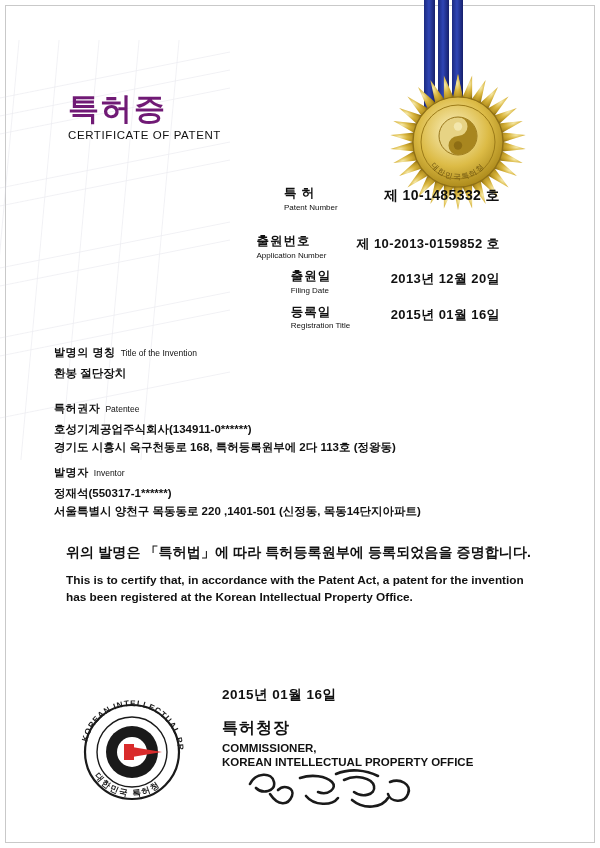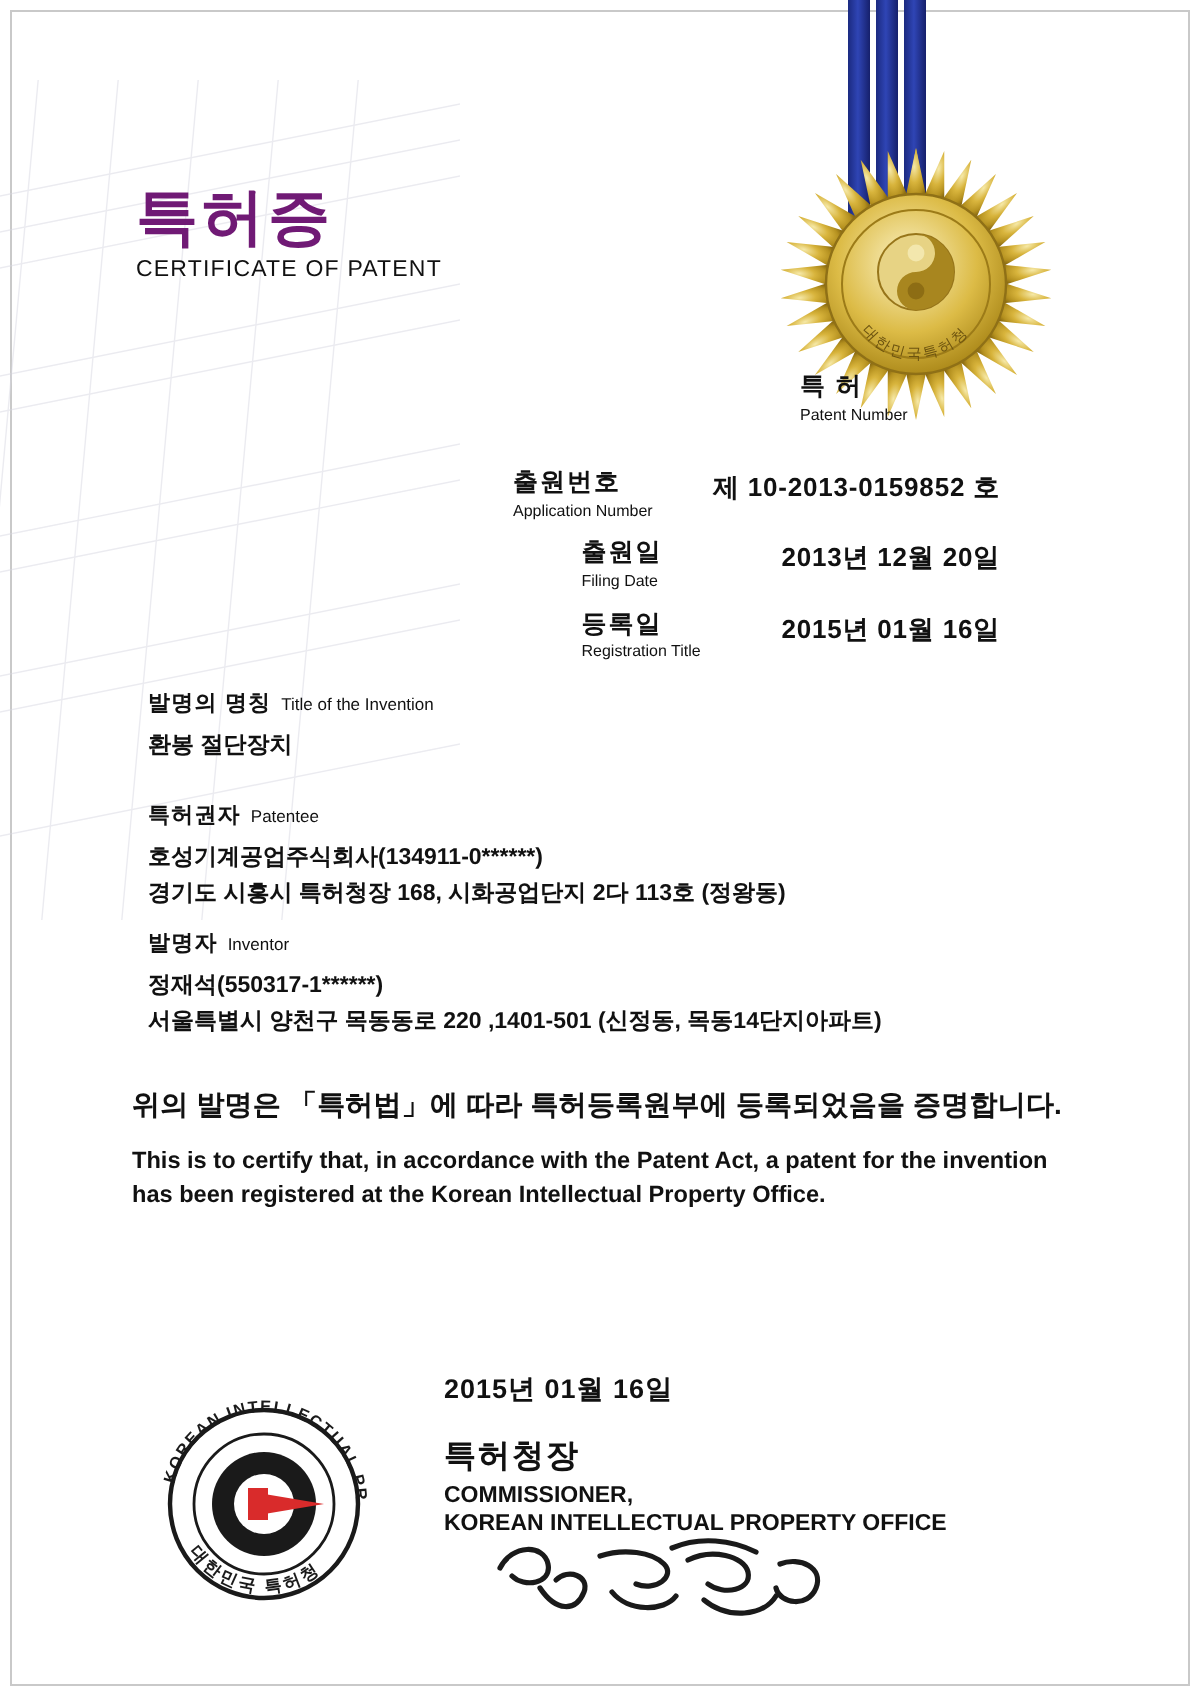--- a/index.html
+++ b/index.html
@@ -118,21 +118,21 @@
     font-weight: bold;
     color: #111;
     padding-top: 1px;
     letter-spacing: 0.4px;
   }
   .field-row.big .field-value { font-size: 14px; }
 
   
   .section {
     position: absolute;
-    left: 74px;
+    left: 54px;
     width: 470px;
   }
   .sec-head {
     margin-bottom: 5px;
   }
   .sec-head .ko {
     font-size: 11px;
     font-weight: bold;
     letter-spacing: 0.6px;
     color: #111;
@@ -321,20 +321,21 @@
     <div class="title-en">CERTIFICATE OF PATENT</div>
   </div>
 
   <div class="fields">
 
     <div class="field-row big" style="margin-bottom:22px;">
       <div class="field-label">
         <div class="lab-ko">특 허</div>
         <div class="lab-en">Patent Number</div>
       </div>
+      <div class="field-value">제 10-1485332 호</div>
     </div>
 
     <div class="field-row">
       <div class="field-label">
         <div class="lab-ko">출원번호</div>
         <div class="lab-en">Application Number</div>
       </div>
       <div class="field-value">제 10-2013-0159852 호</div>
     </div>
 
@@ -360,21 +361,21 @@
       <span class="ko">발명의 명칭</span><span class="en">Title of the Invention</span>
     </div>
     <div class="sec-line">환봉 절단장치</div>
   </div>
 
   <div class="section" style="top:398px;">
     <div class="sec-head">
       <span class="ko">특허권자</span><span class="en">Patentee</span>
     </div>
     <div class="sec-line">호성기계공업주식회사(134911-0******)</div>
-    <div class="sec-line">경기도 시흥시 특허청장 168, 시화공업단지 2다 113호 (정왕동)</div>
+    <div class="sec-line">경기도 시흥시 옥구천동로 168, 특허등록원부에 2다 113호 (정왕동)</div>
   </div>
 
   <div class="section" style="top:462px;">
     <div class="sec-head">
       <span class="ko">발명자</span><span class="en">Inventor</span>
     </div>
     <div class="sec-line">정재석(550317-1******)</div>
     <div class="sec-line">서울특별시 양천구 목동동로 220 ,1401-501 (신정동, 목동14단지아파트)</div>
   </div>
 

